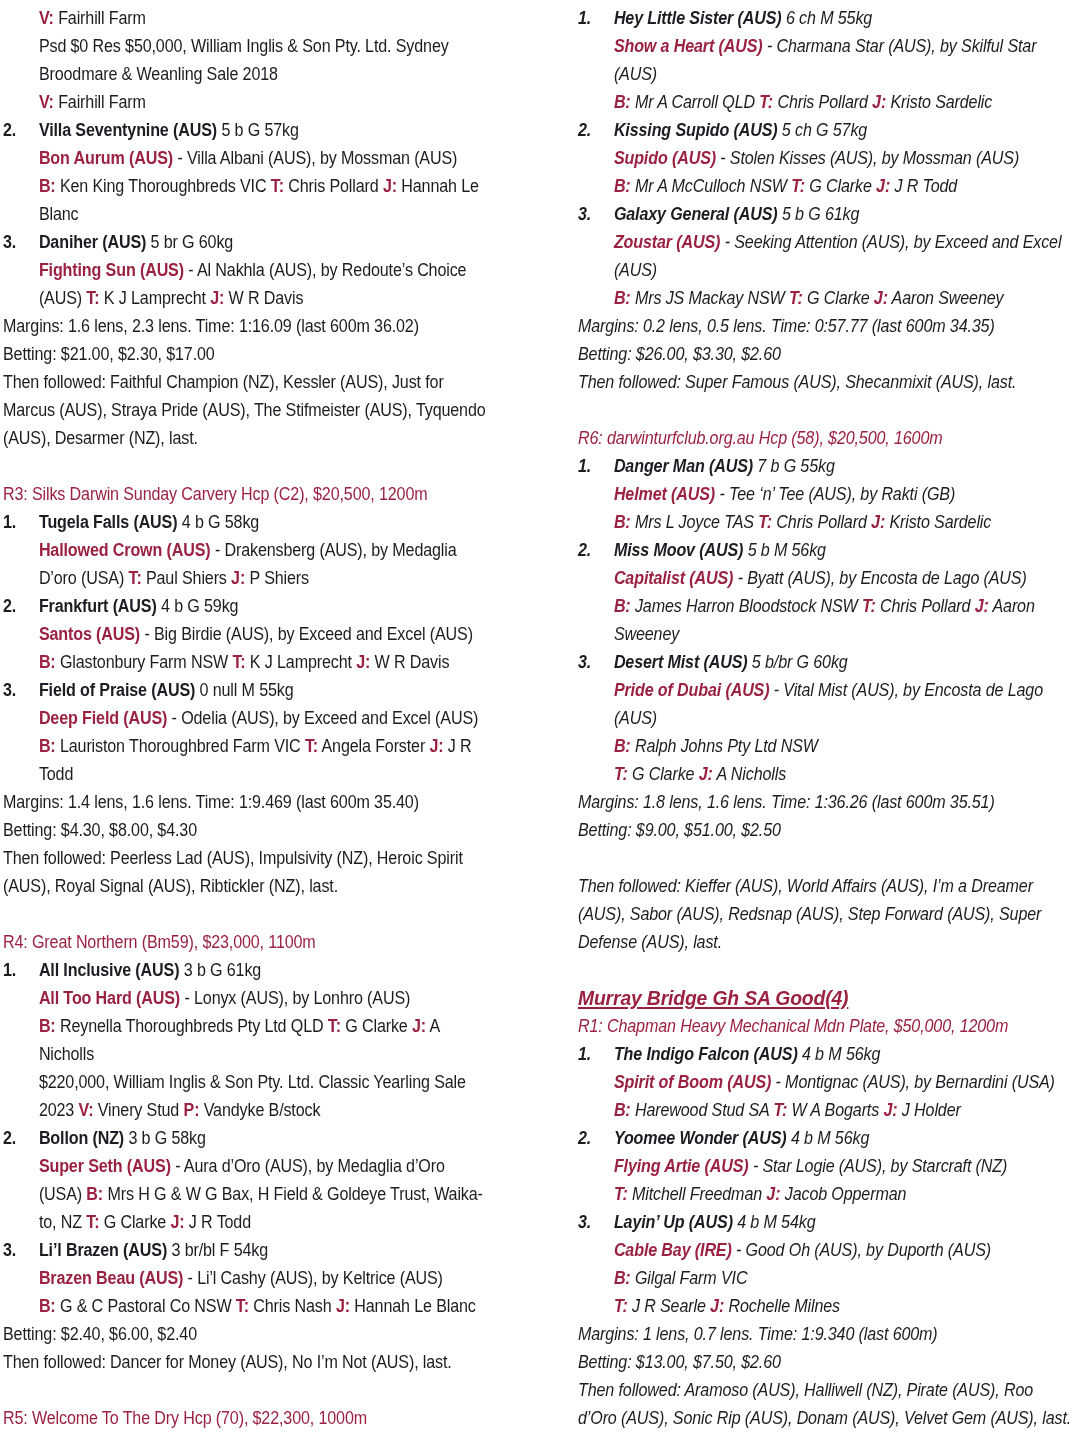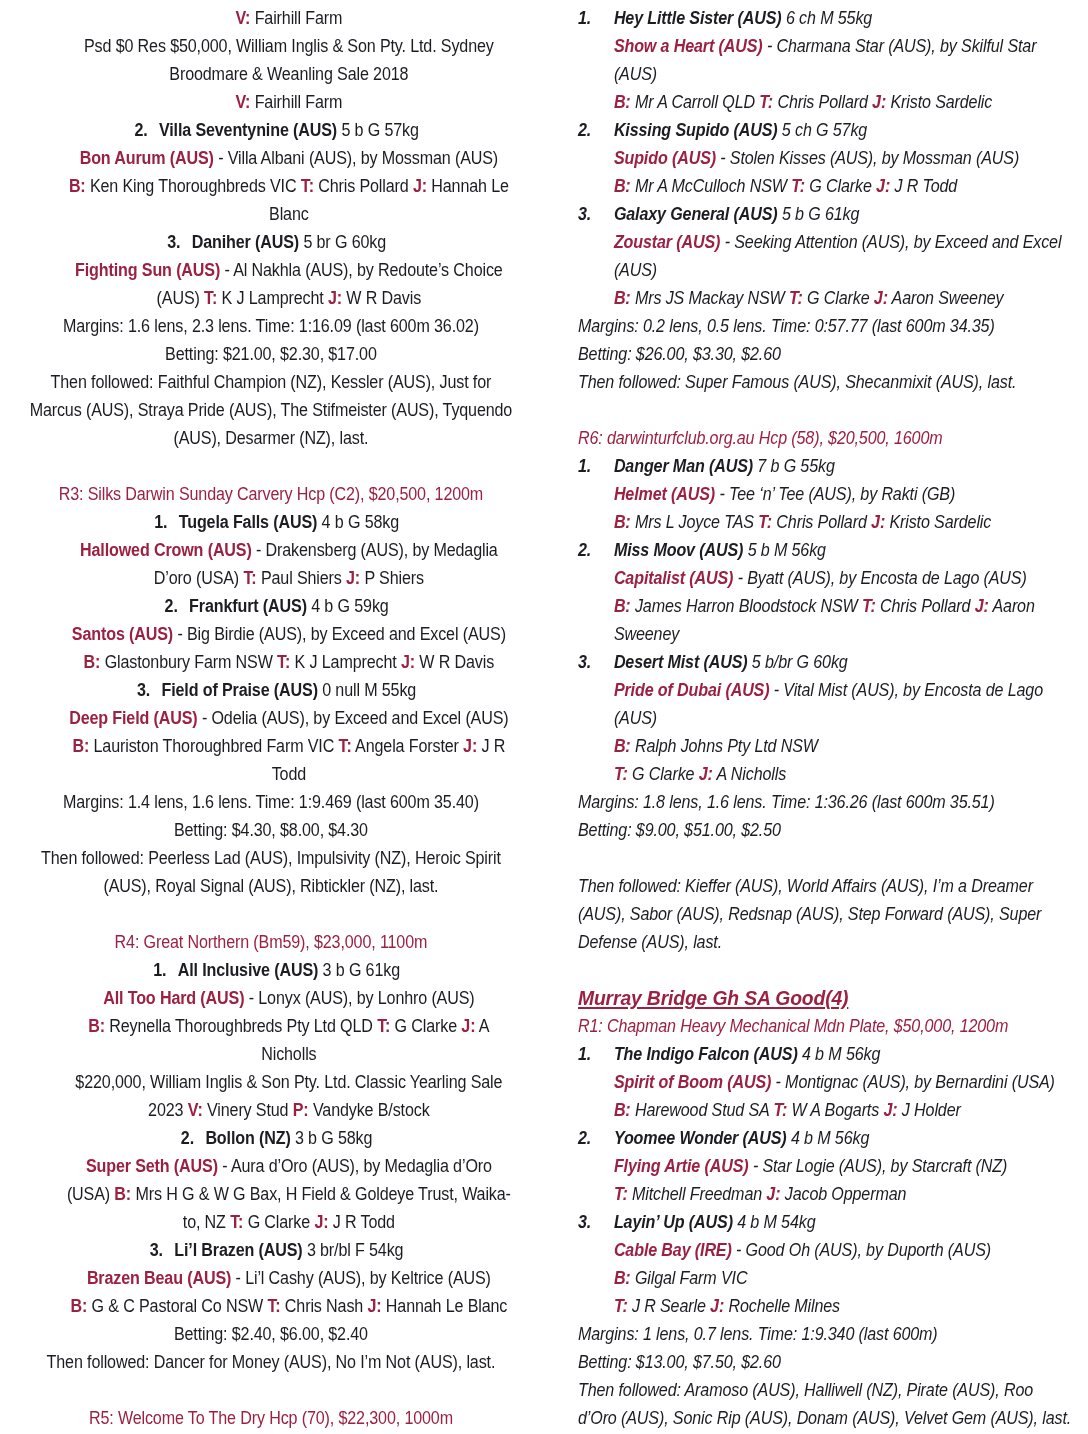--- a/index.html
+++ b/index.html
@@ -3,21 +3,21 @@
 <meta charset="utf-8">
 <style>
   :root { --accent: #9b2143; --ink: #1c1c22; }
   html, body { margin: 0; padding: 0; background: #ffffff; }
   .page {
     position: relative; width: 1088px; height: 1434px; background: #ffffff;
     overflow: hidden; font-family: "Liberation Sans", sans-serif;
     font-size: 17.5px; color: var(--ink);
   }
   .col { position: absolute; top: 4px; }
-  .c0 { left: 17px;  width: 552px; text-align: center; }
+  .c0 { left: 3px;  width: 552px; }
   .c1 { left: 578px; width: 528px; font-style: italic; }
   .line {
     height: 28px; line-height: 28px; white-space: nowrap;
     letter-spacing: -0.15px;
     transform: scaleX(0.92); transform-origin: 0 50%;
   }
   .ind  { padding-left: 39px; }
   .num  { display: inline-block; width: 39px; font-weight: 700; }
   .sb   { font-weight: 700; }
   .sr   { color: var(--accent); }

